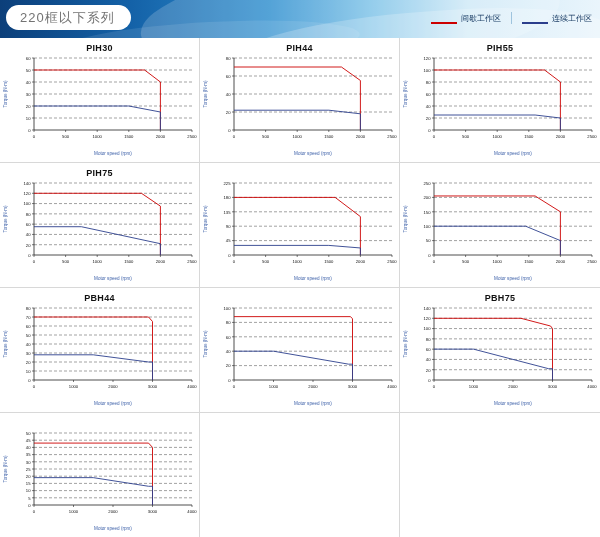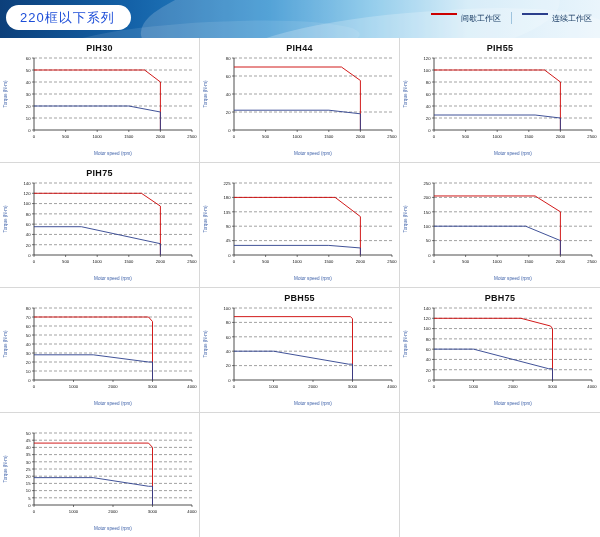--- a/index.html
+++ b/index.html
@@ -53,40 +53,40 @@
   }
   .title-pill {
     position: absolute;
     left: 6px; top: 5px;
     height: 25px;
     padding: 0 16px 0 14px;
     display: flex;
     align-items: center;
     background: #ffffff;
     border-radius: 13px;
-    color: #1d4ed8;
+    color: #737373;
     font-size: 13px;
     letter-spacing: 1px;
     font-weight: normal;
     white-space: nowrap;
   }
   .legend {
     position: absolute;
     right: 8px;
     top: 12px;
     display: flex;
     align-items: center;
     gap: 10px;
     font-size: 8px;
     color: #12355f;
     white-space: nowrap;
   }
   .legend .item {
     display: flex;
-    align-items: flex-start;
+    align-items: flex-end;
     gap: 4px;
   }
   .legend .swatch {
     display: inline-block;
     width: 26px;
     height: 0;
     border-top: 2px solid #cc0000;
   }
   .legend .swatch.blue { border-top-color: #2b3e8c; }
   .legend .sep {
@@ -420,20 +420,21 @@
               <text x="113" y="103" text-anchor="middle" font-size="4.6" fill="#3b5fa8" font-family="&quot;Liberation Sans&quot;, sans-serif">Motor speed (rpm)</text>
               <text x="7" y="42" text-anchor="middle" font-size="4.6" fill="#3b5fa8" font-family="&quot;Liberation Sans&quot;, sans-serif" transform="rotate(-90 7 42)">Torque (N·m)</text>
               <polyline points="34.00,18.96 135.12,18.96 160.40,34.80 160.40,78.00" fill="none" stroke="#cc0000" stroke-width="0.9"></polyline>
               <polyline points="34.00,49.20 125.64,49.20 160.40,63.60 160.40,78.00" fill="none" stroke="#2b3e8c" stroke-width="0.9"></polyline>
             </svg>
           </div>
       </div>
     </div>
     <div class="row">
       <div class="cell">
+        <div class="chart-title">PBH44</div>
         <div class="chart-area">
             <svg width="200" height="108" class="chart-svg">
               <rect x="34" y="6" width="158" height="72" fill="#ffffff"></rect>
               <line x1="34" y1="69" x2="192" y2="69" stroke="#444" stroke-width="0.5" stroke-dasharray="3,2"></line>
               <line x1="34" y1="60" x2="192" y2="60" stroke="#444" stroke-width="0.5" stroke-dasharray="3,2"></line>
               <line x1="34" y1="51" x2="192" y2="51" stroke="#444" stroke-width="0.5" stroke-dasharray="3,2"></line>
               <line x1="34" y1="42" x2="192" y2="42" stroke="#444" stroke-width="0.5" stroke-dasharray="3,2"></line>
               <line x1="34" y1="33" x2="192" y2="33" stroke="#444" stroke-width="0.5" stroke-dasharray="3,2"></line>
               <line x1="34" y1="24" x2="192" y2="24" stroke="#444" stroke-width="0.5" stroke-dasharray="3,2"></line>
               <line x1="34" y1="15" x2="192" y2="15" stroke="#444" stroke-width="0.5" stroke-dasharray="3,2"></line>
@@ -469,21 +470,20 @@
               <line x1="192" y1="78" x2="192" y2="80" stroke="#222" stroke-width="0.6"></line>
               <text x="192" y="86" text-anchor="middle" font-size="4.2" fill="#111" font-family="&quot;Liberation Sans&quot;, sans-serif">4000</text>
               <text x="113" y="103" text-anchor="middle" font-size="4.6" fill="#3b5fa8" font-family="&quot;Liberation Sans&quot;, sans-serif">Motor speed (rpm)</text>
               <text x="7" y="42" text-anchor="middle" font-size="4.6" fill="#3b5fa8" font-family="&quot;Liberation Sans&quot;, sans-serif" transform="rotate(-90 7 42)">Torque (N·m)</text>
               <polyline points="34.00,15.00 148.55,15.00 152.50,19.50 152.50,78.00" fill="none" stroke="#cc0000" stroke-width="0.9"></polyline>
               <polyline points="34.00,52.80 93.25,52.80 148.55,60.00 152.50,60.00 152.50,78.00" fill="none" stroke="#2b3e8c" stroke-width="0.9"></polyline>
             </svg>
           </div>
       </div>
       <div class="cell">
-        <div class="chart-title">PBH55</div>
         <div class="chart-area">
             <svg width="200" height="108" class="chart-svg">
               <rect x="34" y="6" width="158" height="72" fill="#ffffff"></rect>
               <line x1="34" y1="63.6" x2="192" y2="63.6" stroke="#444" stroke-width="0.5" stroke-dasharray="3,2"></line>
               <line x1="34" y1="49.2" x2="192" y2="49.2" stroke="#444" stroke-width="0.5" stroke-dasharray="3,2"></line>
               <line x1="34" y1="34.800000000000004" x2="192" y2="34.800000000000004" stroke="#444" stroke-width="0.5" stroke-dasharray="3,2"></line>
               <line x1="34" y1="20.4" x2="192" y2="20.4" stroke="#444" stroke-width="0.5" stroke-dasharray="3,2"></line>
               <line x1="34" y1="6" x2="192" y2="6" stroke="#444" stroke-width="0.5" stroke-dasharray="3,2"></line>
               <line x1="34" y1="6" x2="34" y2="78" stroke="#222" stroke-width="0.8"></line>
               <line x1="34" y1="78" x2="192" y2="78" stroke="#222" stroke-width="0.8"></line>

